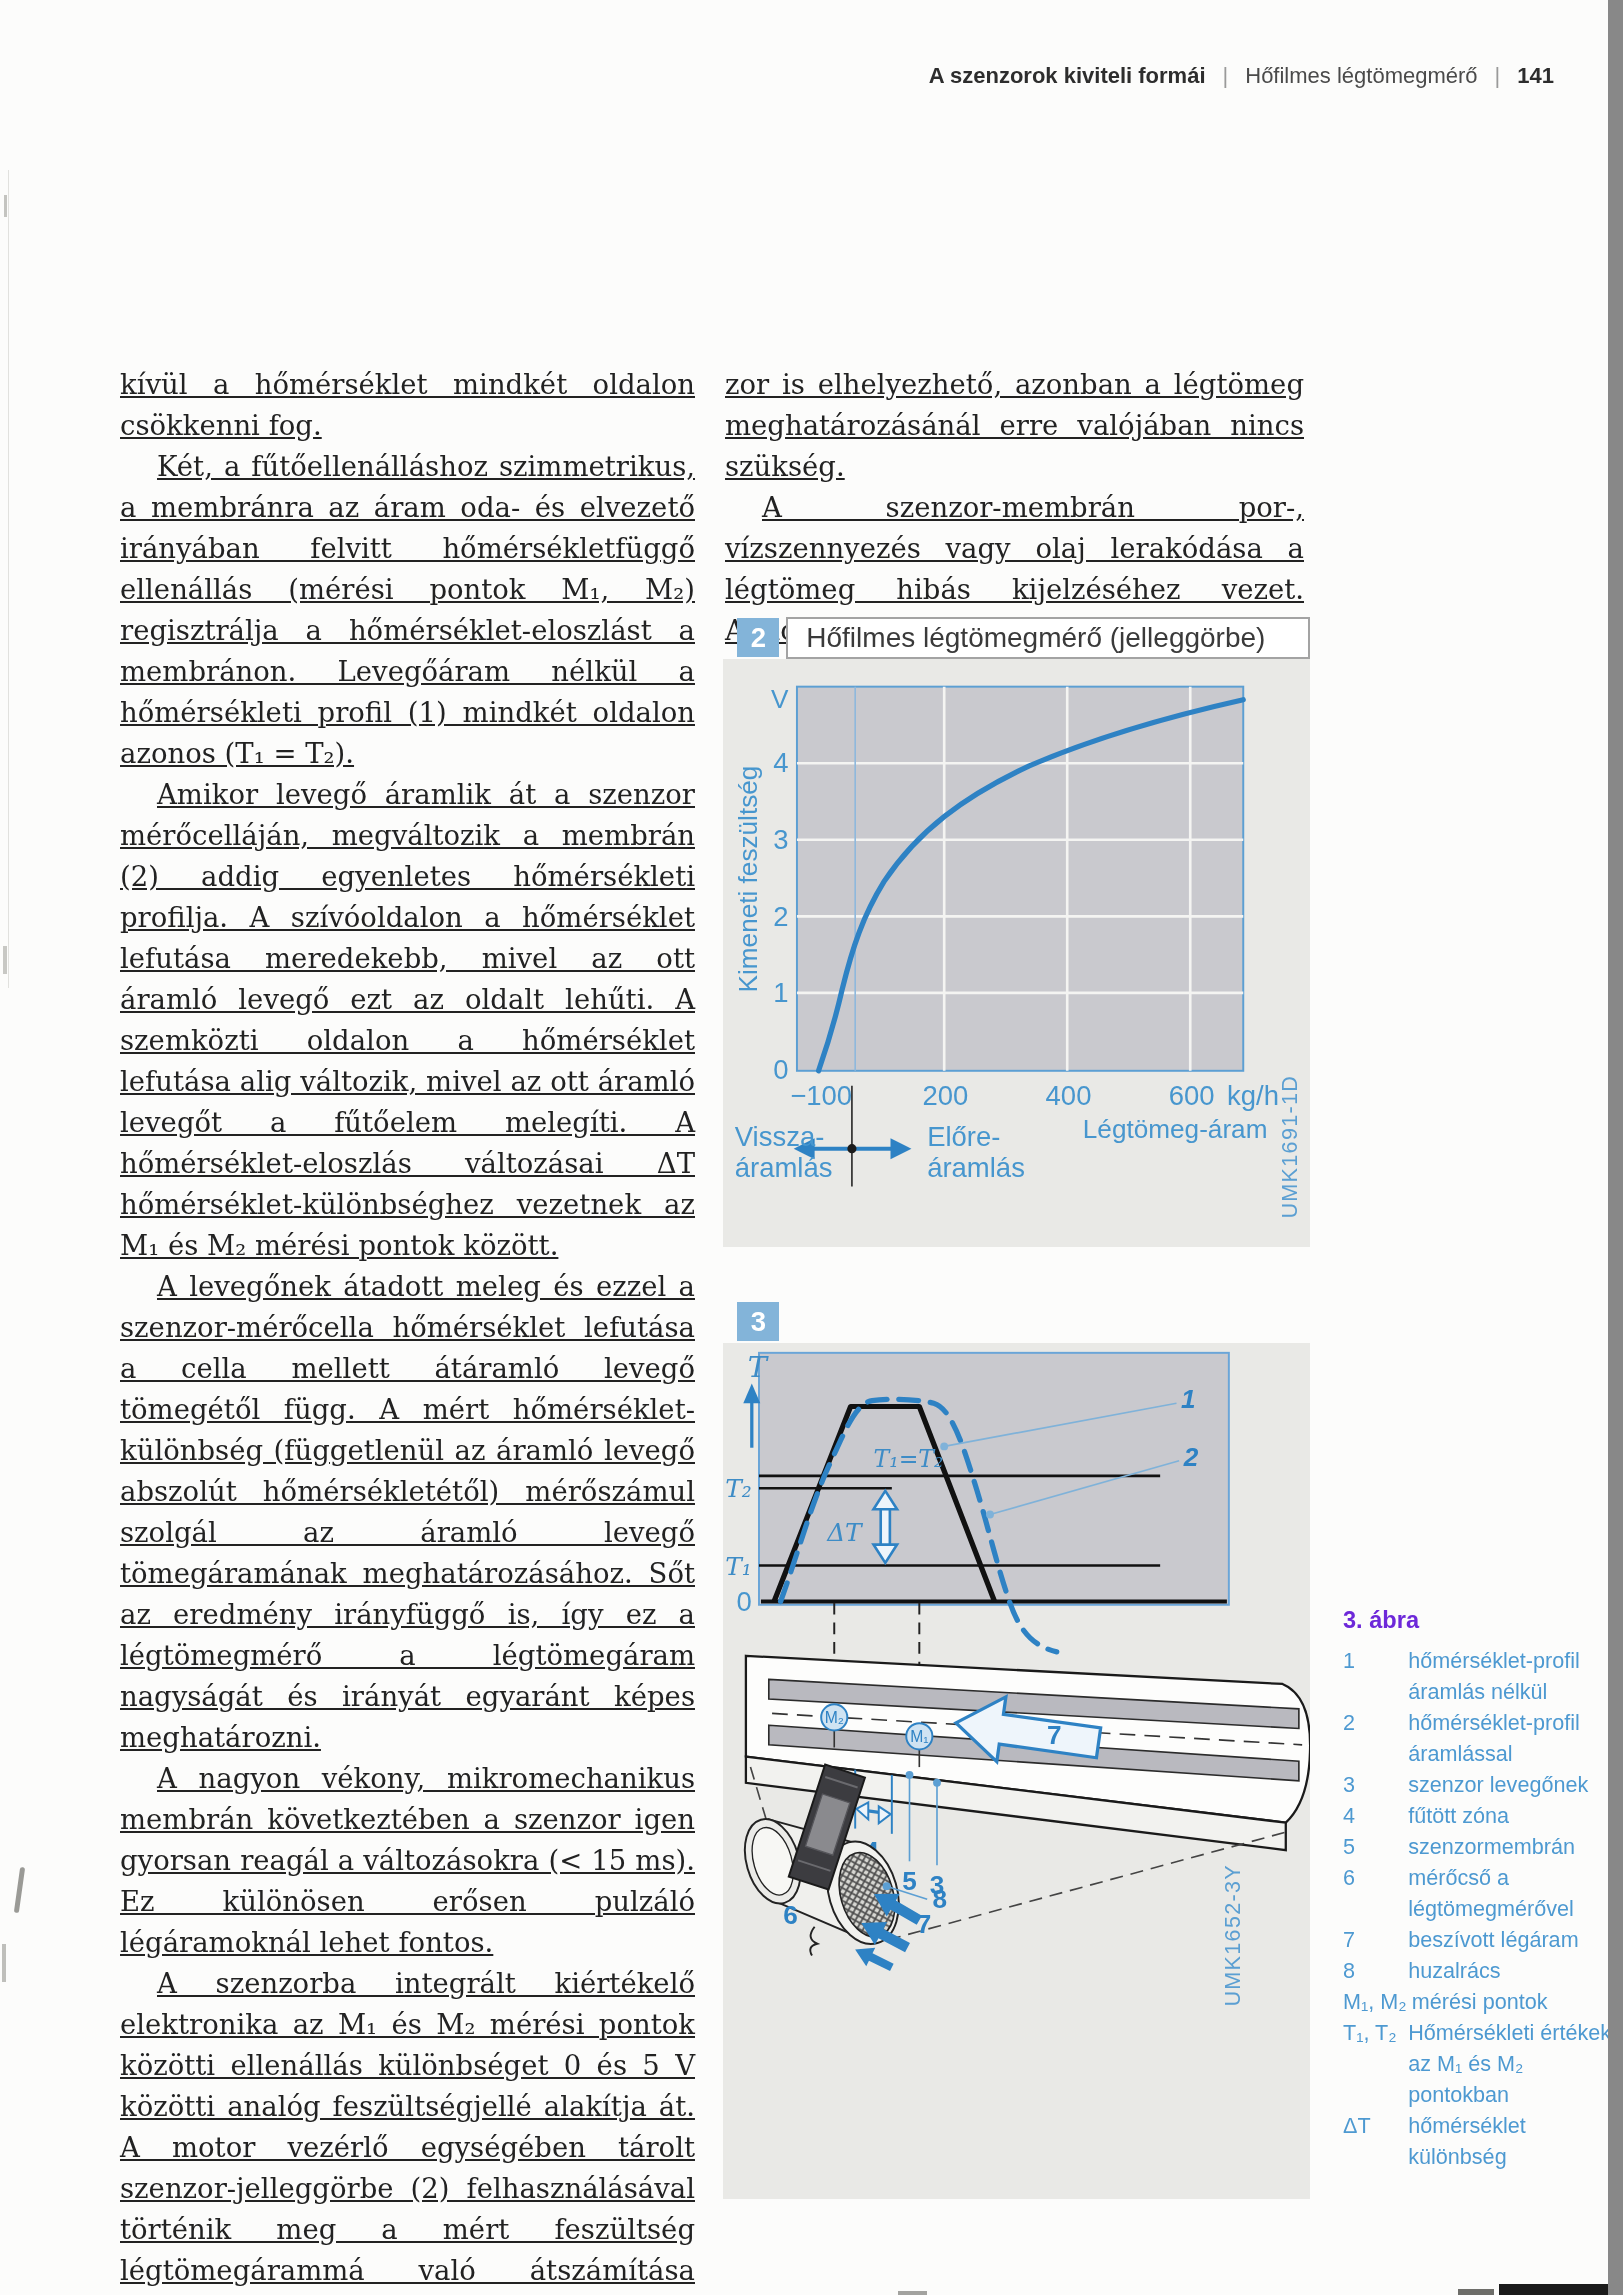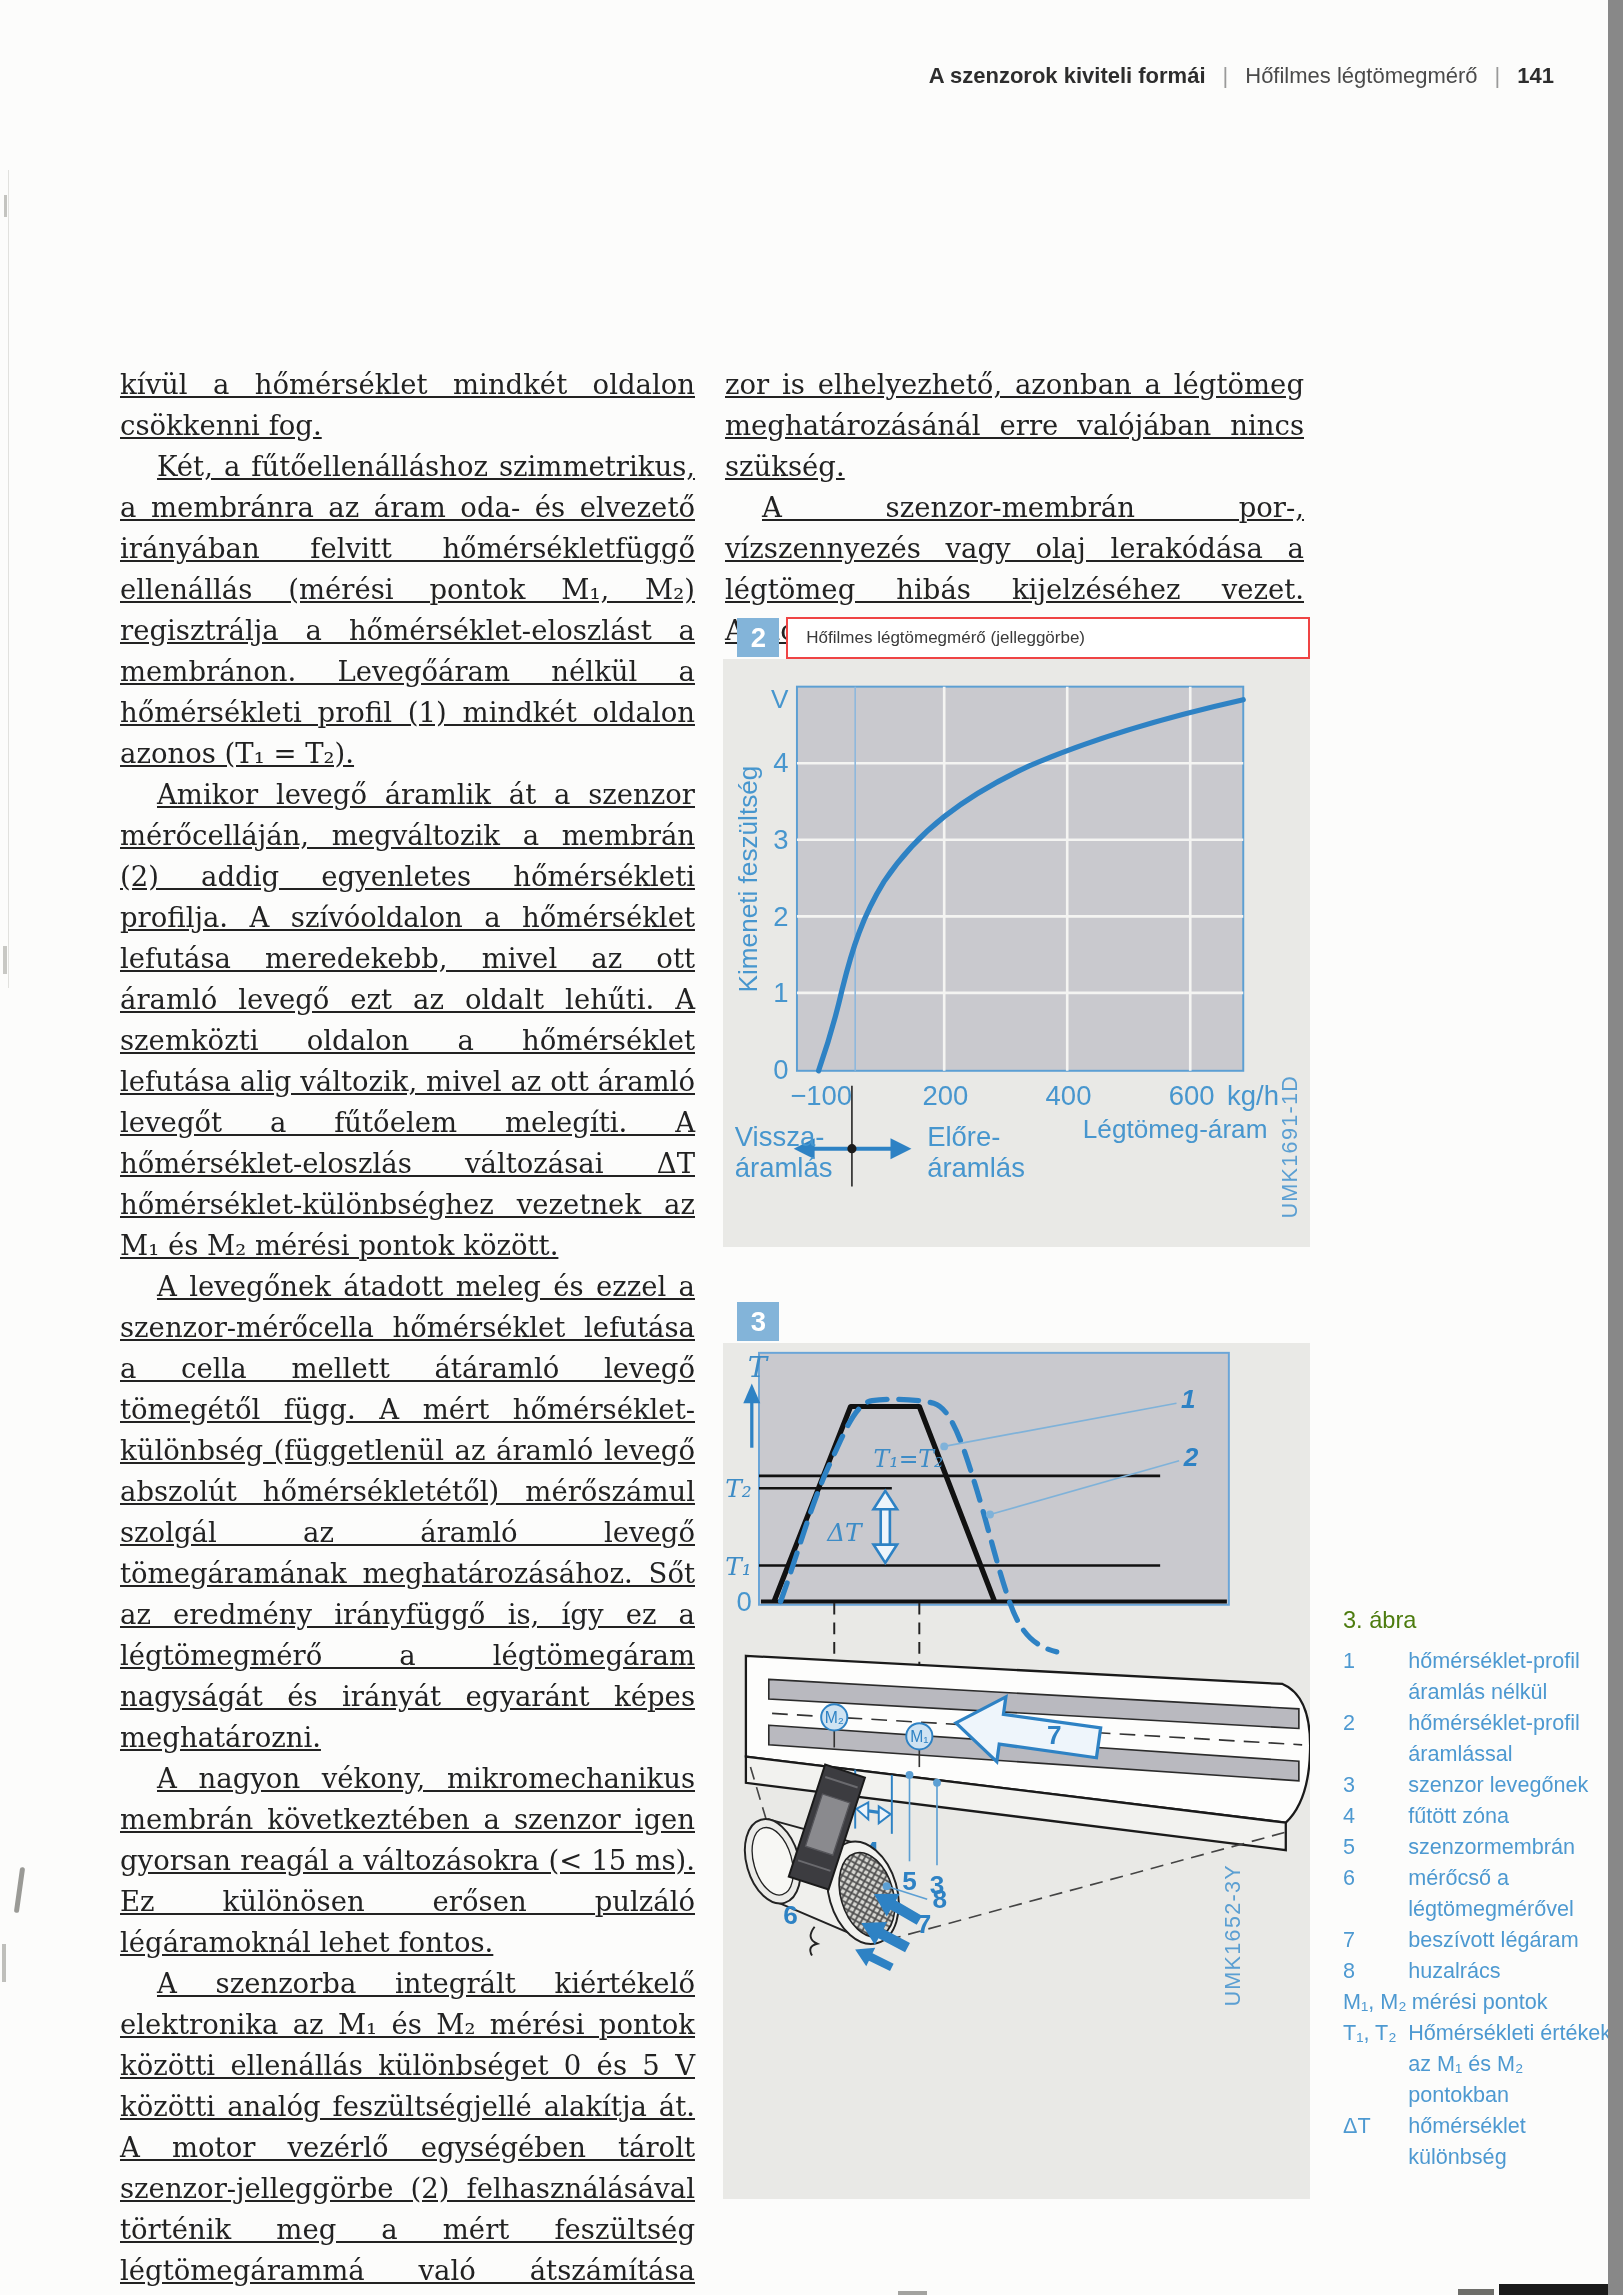--- a/index.html
+++ b/index.html
@@ -15,38 +15,38 @@
   .bodycol p.ind{text-indent:37px;}
   #left-col{position:absolute;left:120px;top:364px;width:575px;}
   #right-col{position:absolute;left:725px;top:364px;width:579px;}
   
   .fig{position:absolute;}
   .fig-header{position:absolute;left:0;top:0;width:100%;height:42px;}
   .fig-badge{position:absolute;left:14.4px;top:1.3px;width:42px;height:39px;background:#83b4d9;
      color:#fff;font-family:"Liberation Sans",sans-serif;font-weight:bold;font-size:27.5px;
      display:flex;align-items:center;justify-content:center;}
   .fig-titlebar{position:absolute;left:63px;top:0;right:0;height:38px;background:#ffffff;
-     border:2px solid #ef4444;display:flex;align-items:center;padding-left:18.3px;
-     font-family:"Liberation Sans",sans-serif;font-size:17px;color:#3a3a3a;}
+     border:2px solid #a3a3a3;display:flex;align-items:center;padding-left:18.3px;
+     font-family:"Liberation Sans",sans-serif;font-size:28px;color:#3a3a3a;}
   .fig-content{position:absolute;left:0;width:100%;background:#e9e9e6;}
   #fig2{left:723px;top:617px;width:587px;height:630px;}
   #fig2 .fig-content{top:42px;height:588px;}
   #fig3{left:723px;top:1301px;width:587px;height:898px;}
   #fig3 .fig-content{top:42px;height:856px;}
   svg{display:block;}
   .sans{font-family:"Liberation Sans",sans-serif;}
   .axis-num{font-family:"Liberation Sans",sans-serif;font-size:42px;fill:#4796ce;}
   .axis-unit{font-family:"Liberation Sans",sans-serif;font-size:40px;fill:#4796ce;}
   .serif-it{font-family:"DejaVu Serif",serif;font-style:italic;fill:#3e8cc6;}
   .partnum{font-family:"Liberation Sans",sans-serif;font-weight:bold;font-size:40px;fill:#2e82c4;}
   .wm{font-family:"Liberation Sans",sans-serif;font-size:33px;fill:#5b9fd2;letter-spacing:2px;}
   
   #legend{position:absolute;left:1343px;top:1605px;width:268px;
      font-family:"Liberation Sans",sans-serif;color:#4d99d1;font-size:21.6px;line-height:31px;}
-  #legend .legend-title{font-weight:normal;color:#4d7c0f;font-size:23.6px;margin-bottom:9.2px;}
+  #legend .legend-title{font-weight:bold;color:#6d28d9;font-size:23.6px;margin-bottom:9.2px;}
   .legend-row{display:flex;}
   .legend-key{flex:0 0 auto;min-width:60px;padding-right:5.2px;}
   .legend-text{flex:1;}
   
   .artifact{position:absolute;}
 </style>
 </head>
 <body>
 
 <div id="page">

